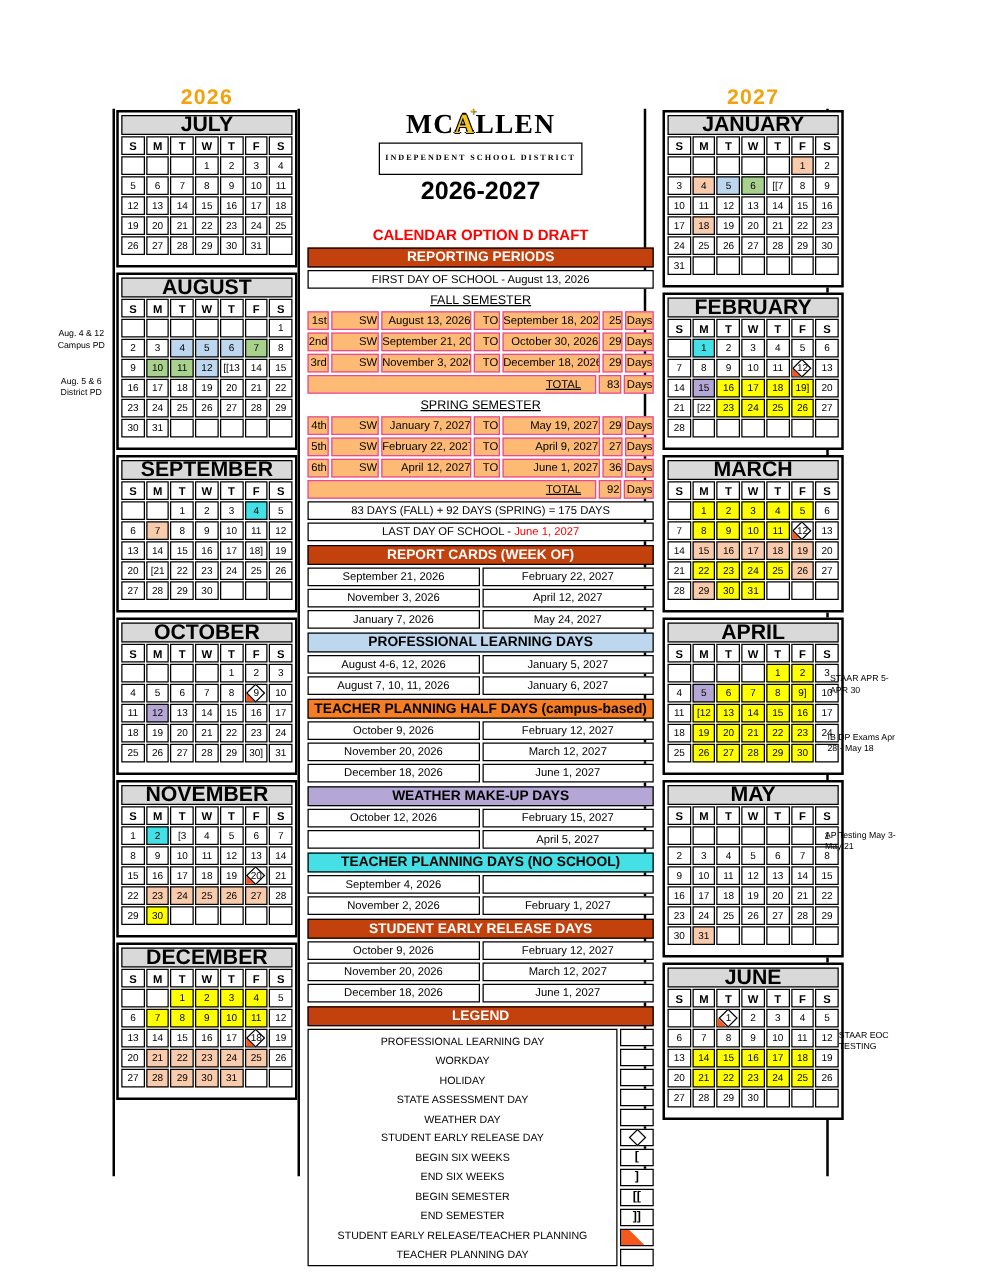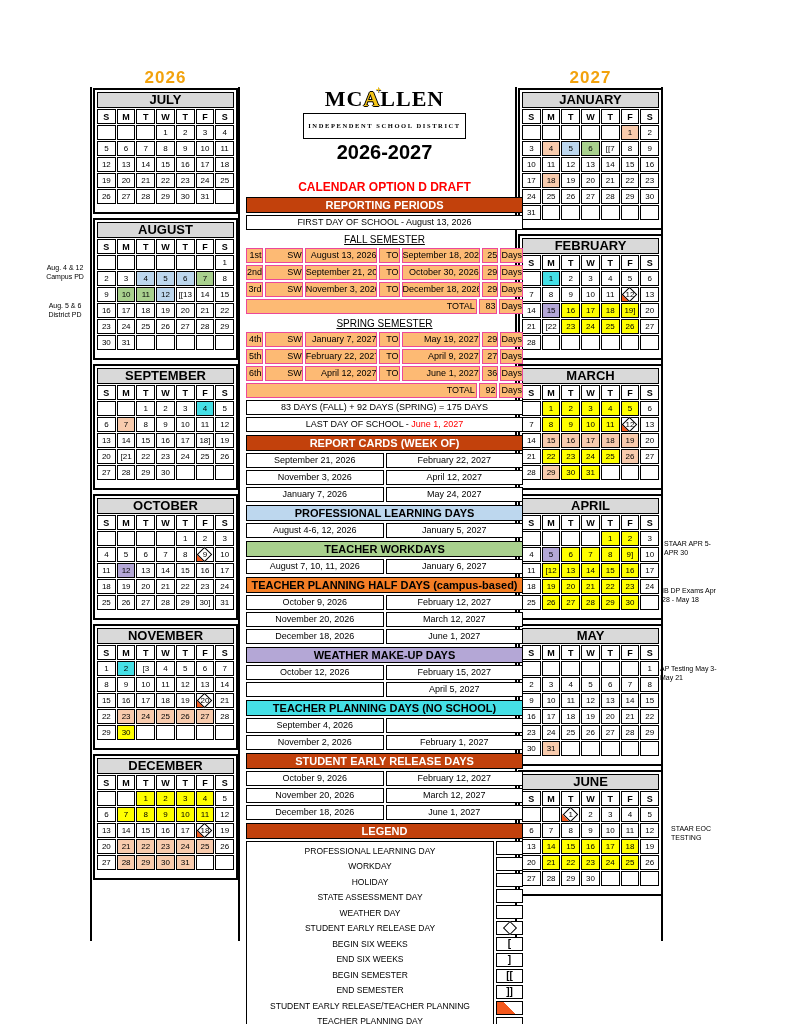--- a/index.html
+++ b/index.html
@@ -6,25 +6,25 @@
     --c-blue:#BDD7EE; --c-green:#A9D18E; --c-peach:#F8CBAD; --c-yellow:#FFFF00;
     --c-purple:#B4A7D6; --c-cyan:#45E0E6; --c-orange:#F57E25; --c-orange_tri:#F4581C;
     --c-gold:#F2A20C; --c-logo_gold:#F5C518; --c-red:#FF0000; --c-gray_bar:#D9D9D9; --c-black:#000;
   }
   html,body{margin:0;padding:0;background:#fff;}
   body{width:791px;height:1024px;position:relative;font-family:"Liberation Sans",sans-serif;color:#000;overflow:hidden;}
   .rail{position:absolute;top:87px;height:854px;width:0;border-left:2px solid #000;}
   
   .col{position:absolute;}
   .col-left{left:93px;top:68px;width:145px;}
-  .col-right{left:518px;top:68px;width:145px;}
+  .col-right{left:530px;top:68px;width:145px;}
   .year-label{text-align:center;font-size:17px;font-weight:bold;color:var(--c-gold);height:20px;line-height:20px;letter-spacing:1px;}
   
   .month{border:2px solid #000;background:#fff;margin-bottom:4px;padding:1px;}
-  .m-title{background:var(--c-gray_bar);border:1px solid #000;text-align:center;font-weight:bold;font-size:13px;height:14px;line-height:14px;margin:1px;}
+  .m-title{background:var(--c-gray_bar);border:1px solid #000;text-align:center;font-weight:bold;font-size:17px;height:14px;line-height:14px;margin:1px;}
   .m-row{display:flex;gap:1px;margin:1px;}
   .m-cell{box-sizing:border-box;width:19px;height:15px;border:1px solid #000;background:#fff;display:flex;align-items:center;justify-content:center;position:relative;overflow:visible;}
   .m-hdr{font-weight:bold;font-size:9px;}
   .m-day{font-size:8px;}
   .d-num{position:relative;z-index:3;white-space:nowrap;}
   .m-foot{height:6px;}
   .f-blue{background:var(--c-blue);} .f-green{background:var(--c-green);} .f-peach{background:var(--c-peach);}
   .f-yellow{background:var(--c-yellow);} .f-purple{background:var(--c-purple);} .f-cyan{background:var(--c-cyan);}
   .diamond{position:absolute;left:50%;top:50%;width:9px;height:9px;margin:-5.5px 0 0 -5.5px;border:1.5px solid #000;background:#fff;transform:rotate(45deg);z-index:2;}
   .tri{position:absolute;left:0;bottom:0;width:0;height:0;border-left:7px solid var(--c-orange_tri);border-top:7px solid transparent;z-index:1;}
@@ -38,21 +38,21 @@
   .mid-subtitle{text-align:center;font-size:12px;font-weight:bold;color:var(--c-red);margin-top:16px;margin-bottom:3px;}
   .bar{box-sizing:border-box;height:16px;line-height:14px;border:1px solid #000;text-align:center;font-weight:bold;font-size:11px;margin-top:3px;}
   .bar-black{background:#c2410c;color:#fff;}
   .bar-blue{background:var(--c-blue);} .bar-green{background:var(--c-green);} .bar-orange{background:var(--c-orange);}
   .bar-purple{background:var(--c-purple);} .bar-cyan{background:var(--c-cyan);}
   .wide-row{box-sizing:border-box;border:1px solid #000;height:15px;line-height:13px;text-align:center;font-size:9px;margin-top:2px;background:#fff;}
   .sem-label{text-align:center;font-size:10px;text-decoration:underline;margin-top:3px;height:13px;line-height:13px;}
   .sem-row{display:flex;gap:2px;margin-top:2px;}
   .sem-row > div{box-sizing:border-box;border:1px solid #ec4899;height:15px;line-height:13px;font-size:9px;text-align:right;background:#fdba74;overflow:hidden;white-space:nowrap;}
   .c-n{width:18px;} .c-sw{width:42px;} .c-from{width:80px;} .c-to{width:22px;} .c-until{width:86px;} .c-days{width:18px;} .c-unit{width:25px;}
-  .c-total{width:236px;text-align:right;padding-right:1px;}
+  .c-total{width:236px;text-align:right;padding-right:11px;text-decoration:underline;}
   .red-date{color:var(--c-red);}
   .pair-row{display:flex;gap:2px;margin-top:2px;}
   .pair-cell{box-sizing:border-box;width:137.5px;border:1px solid #000;height:15px;line-height:13px;font-size:9px;text-align:center;background:#fff;overflow:hidden;white-space:nowrap;}
   
   .legend-body{display:flex;gap:2px;margin-top:2px;}
   .legend-labels{box-sizing:border-box;flex:1;border:1px solid #000;display:flex;flex-direction:column;justify-content:space-around;padding:1px 0;}
   .legend-label{text-align:center;font-size:8.5px;height:14px;line-height:14px;}
   .legend-swatches{width:27px;display:flex;flex-direction:column;gap:2px;}
   .legend-sw{box-sizing:border-box;height:14px;border:1px solid #000;background:#fff;position:relative;display:flex;align-items:center;justify-content:center;font-weight:bold;font-size:10px;line-height:10px;}
   .legend-sw .diamond{position:static;margin:0;width:8px;height:8px;}
@@ -1650,21 +1650,20 @@
     </div>
 
   <div class="bar bar-blue">PROFESSIONAL LEARNING DAYS</div>
   <div id="pld-rows">
       <div class="pair-row">
         <div class="pair-cell">August 4-6, 12, 2026</div>
         <div class="pair-cell">January 5, 2027</div>
       </div>
     </div>
 
-  <div class="bar bar-green">TEACHER WORKDAYS</div>
   <div id="tw-rows">
       <div class="pair-row">
         <div class="pair-cell">August 7, 10, 11, 2026</div>
         <div class="pair-cell">January 6, 2027</div>
       </div>
     </div>
 
   <div class="bar bar-orange">TEACHER PLANNING HALF DAYS (campus-based)</div>
   <div id="half-rows">
       <div class="pair-row">

